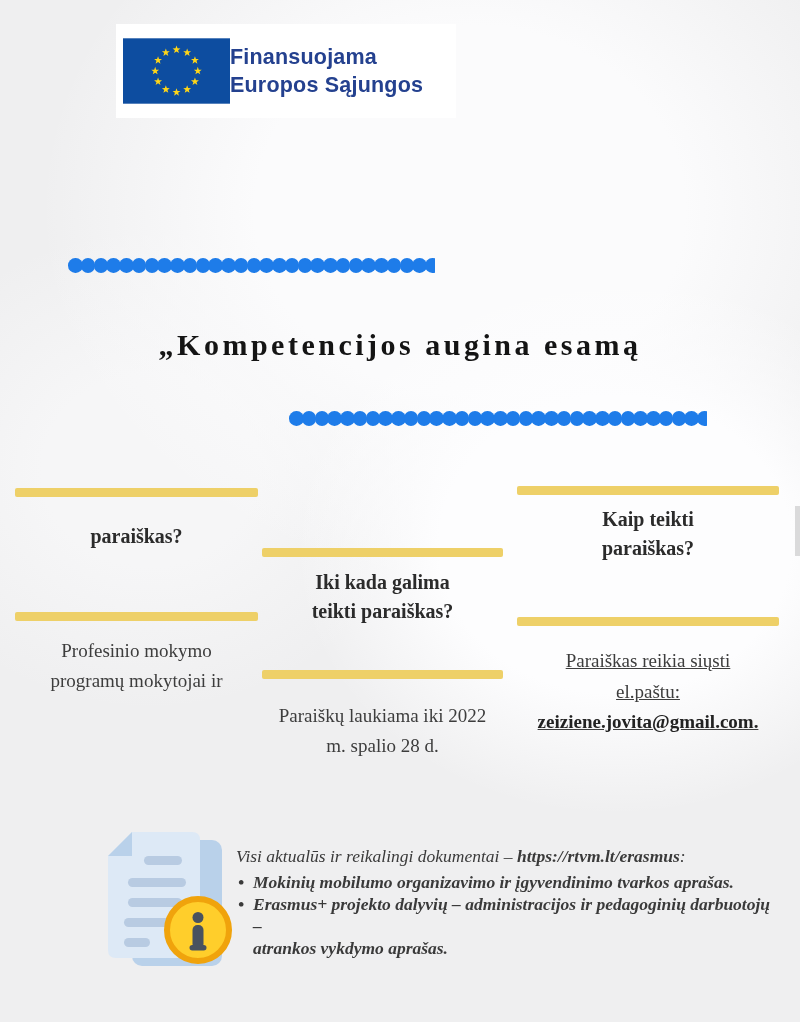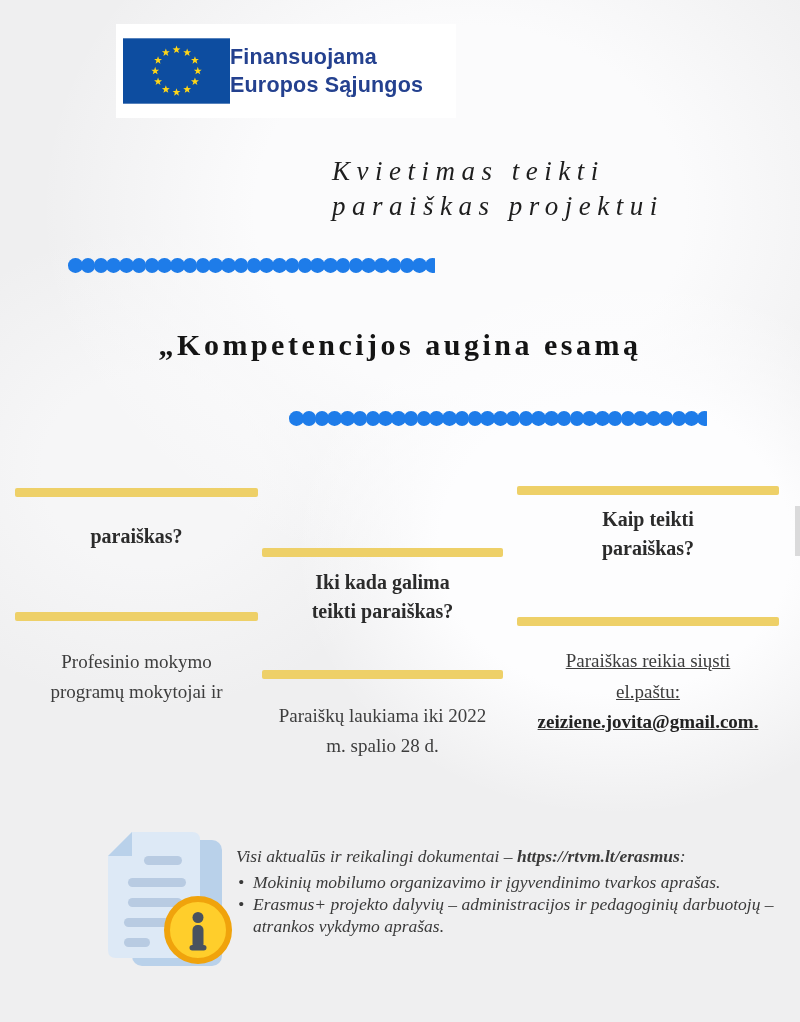--- a/index.html
+++ b/index.html
@@ -41,32 +41,32 @@
   .col{position:absolute;}
   .col1{left:15px;top:488px;width:243px;height:250px;}
   .col2{left:262px;top:548px;width:241px;height:230px;}
   .col3{left:517px;top:486px;width:262px;height:260px;}
   .bar{position:absolute;left:0;right:0;height:9px;background:var(--bar);border-radius:2px;}
   .col-heading{position:absolute;left:0;right:0;text-align:center;font-weight:bold;font-size:20px;
     line-height:29px;color:#2b2b2b;}
   .col-heading div{white-space:nowrap;}
   .col-body{position:absolute;left:0;right:0;text-align:center;font-size:19px;line-height:29.5px;color:#3d3d3d;}
   .col-body div{white-space:nowrap;}
-  .col1 .bar-top{top:0;} .col1 .col-heading{top:34px;} .col1 .bar-mid{top:124px;} .col1 .col-body{top:159px;}
+  .col1 .bar-top{top:0;} .col1 .col-heading{top:34px;} .col1 .bar-mid{top:124px;} .col1 .col-body{top:148px;}
   .col2 .bar-top{top:0;} .col2 .col-heading{top:20px;} .col2 .bar-mid{top:122px;} .col2 .col-body{top:153px;}
   .col3 .bar-top{top:0;} .col3 .col-heading{top:19px;} .col3 .bar-mid{top:131px;} .col3 .col-body{top:160px;line-height:30.5px;text-decoration:underline;}
   .email{font-weight:bold;color:#222222;}
 
   
   .doc-icon{position:absolute;left:98px;top:826px;}
   .footer-text{position:absolute;left:236px;top:845px;width:545px;font-style:italic;
     font-size:17.5px;line-height:22px;color:#3a3a3a;}
   .footer-text .intro{margin:0 0 4px 0;}
   .footer-text b{font-weight:bold;}
-  .footer-text ul{margin:0;padding:0;list-style:none;}
+  .footer-text ul{margin:0;padding:0;list-style:none;font-weight:bold;}
   .footer-text li{position:relative;padding-left:17px;}
   .footer-text li::before{content:"\2022";position:absolute;left:2px;color:#3a3a3a;}
 
   .edge-mark{position:absolute;right:0;top:506px;width:5px;height:50px;background:#dadadb;}
 </style>
 </head>
 <body>
 
 <div class="poster">
 
@@ -92,24 +92,20 @@
         <use href="#st" x="35.38" y="22.25"></use>
           <use href="#st" x="43.25" y="14.38"></use>
       </g>
     </svg>
     <div class="logo-text">
       <div>Finansuojama</div>
       <div>Europos Sąjungos</div>
     </div>
   </div>
 
-  <div class="title">
-    <div>Kvietimas teikti</div>
-    <div>paraiškas projektui</div>
-  </div>
 
   <div class="dots dots-top">
       <span class="dot"></span>
       <span class="dot"></span>
       <span class="dot"></span>
       <span class="dot"></span>
       <span class="dot"></span>
       <span class="dot"></span>
       <span class="dot"></span>
       <span class="dot"></span>

